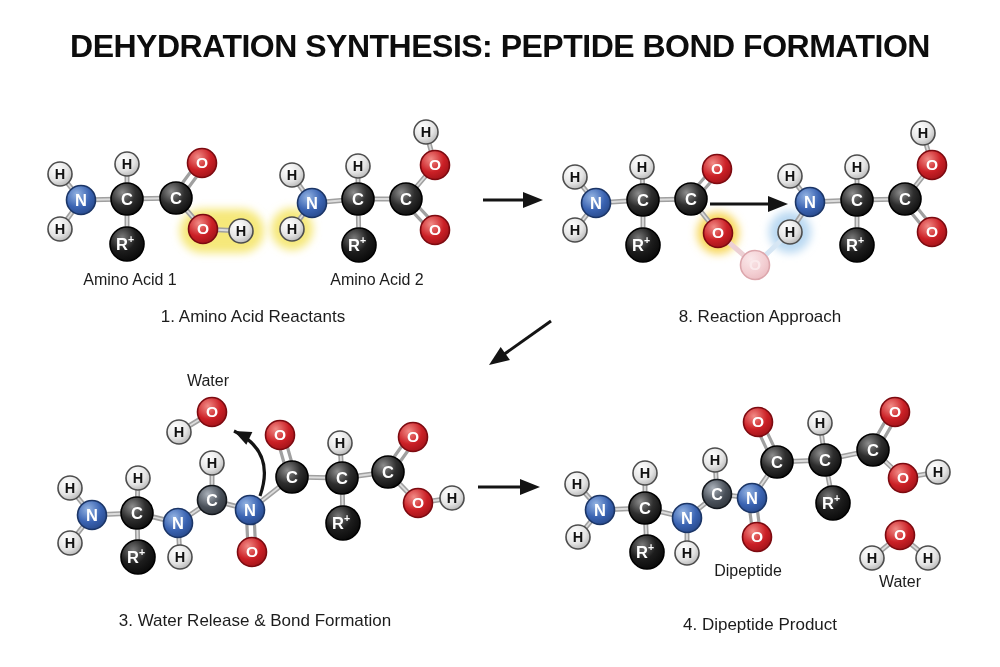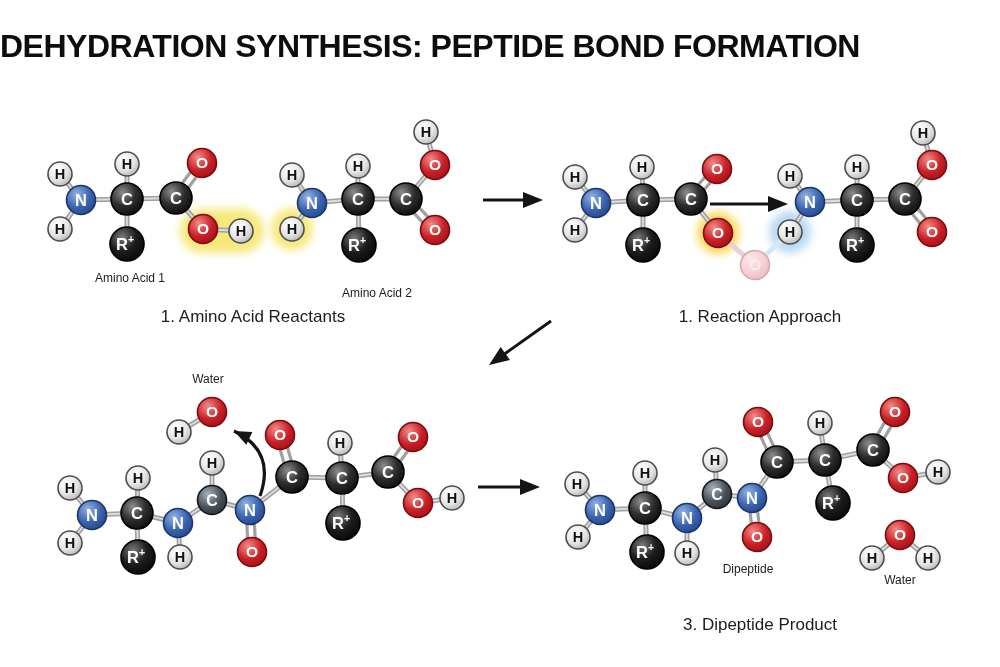--- a/index.html
+++ b/index.html
@@ -1,29 +1,29 @@
 <!DOCTYPE html>
 <html><head>
 <meta charset="utf-8">
 <style>
   html,body{margin:0;padding:0;background:#ffffff;}
   .canvas{
     position:relative;width:1000px;height:667px;background:#ffffff;
     font-family:"Liberation Sans",sans-serif;overflow:hidden;
   }
   .title{
-    position:absolute;top:28px;left:0;width:100%;
+    position:absolute;top:28px;left:0;width:100%;text-align:center;
     font-size:32px;font-weight:bold;color:#0d0d0d;letter-spacing:-0.5px;
     white-space:nowrap;
   }
   .lbl{
     position:absolute;transform:translateX(-50%);white-space:nowrap;
     color:#1c1c1c;
   }
-  .lbl.small{font-size:12px;}
+  .lbl.small{font-size:16px;}
   .lbl.step{font-size:17px;}
   svg{position:absolute;left:0;top:0;}
 </style>
 </head>
 <body>
 
 <div class="canvas">
 
   <svg id="mol-art" width="1000" height="667" viewBox="0 0 1000 667">
     <defs>
@@ -444,21 +444,22 @@
         <g>
           <path d="M 260 496 Q 276 451 234 431" fill="none" stroke="#141414" stroke-width="3.2"></path>
           <polygon points="234,431 246.33909375726037,444.62889449843743 252.35816388275325,431.9888472349024" fill="#141414"></polygon>
         </g>
       </g>
   </svg>
 
   <div class="title">DEHYDRATION SYNTHESIS: PEPTIDE BOND FORMATION</div>
 
   <div class="lbl small" style="left:130px;top:271px;">Amino Acid 1</div>
-  <div class="lbl small" style="left:377px;top:286px;text-align:right;">Amino Acid 2</div>
+  <div class="lbl small" style="left:377px;top:271px;text-align:right;">Amino Acid 2</div>
   <div class="lbl step" style="left:253px;top:307px;">1. Amino Acid Reactants</div>
-  <div class="lbl step" style="left:760px;top:307px;">1. Reaction Approach</div>
+  <div class="lbl step" style="left:760px;top:307px;">8. Reaction Approach</div>
   <div class="lbl small" style="left:208px;top:372px;">Water</div>
+  <div class="lbl step" style="left:255px;top:611px;">3. Water Release &amp; Bond Formation</div>
   <div class="lbl small" style="left:748px;top:562px;">Dipeptide</div>
   <div class="lbl small" style="left:900px;top:573px;">Water</div>
-  <div class="lbl step" style="left:760px;top:615px;">3. Dipeptide Product</div>
+  <div class="lbl step" style="left:760px;top:615px;">4. Dipeptide Product</div>
 
 </div>
 
 </body></html>

